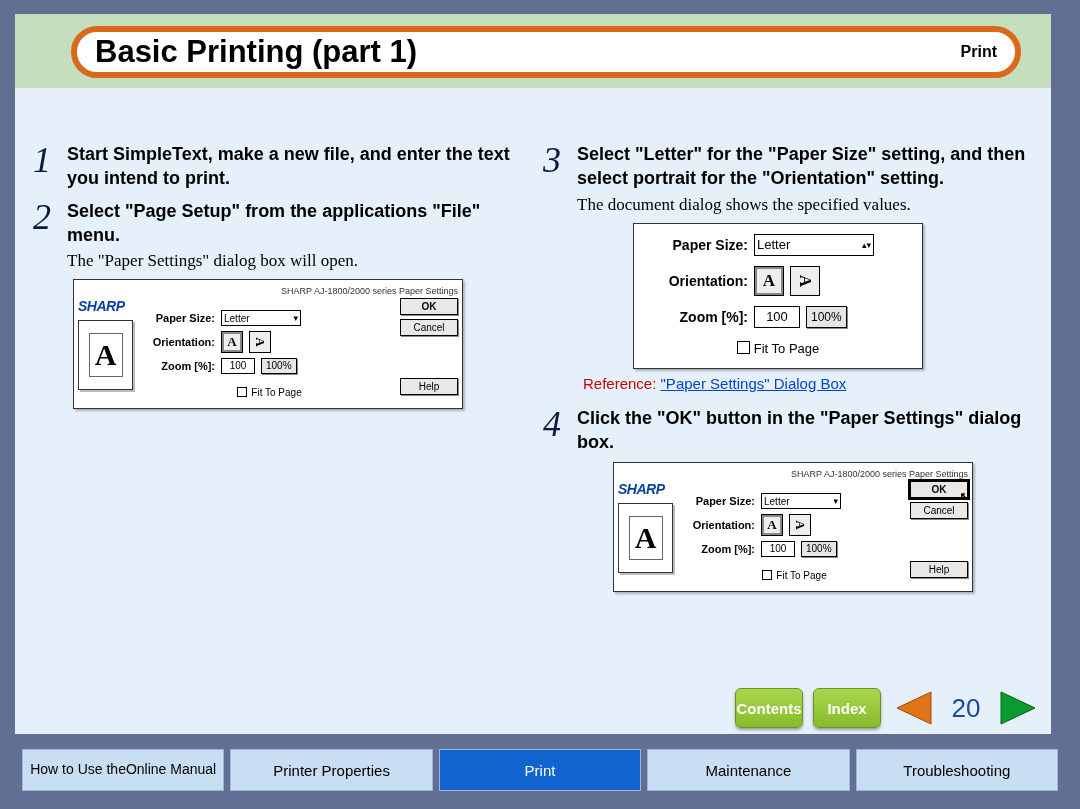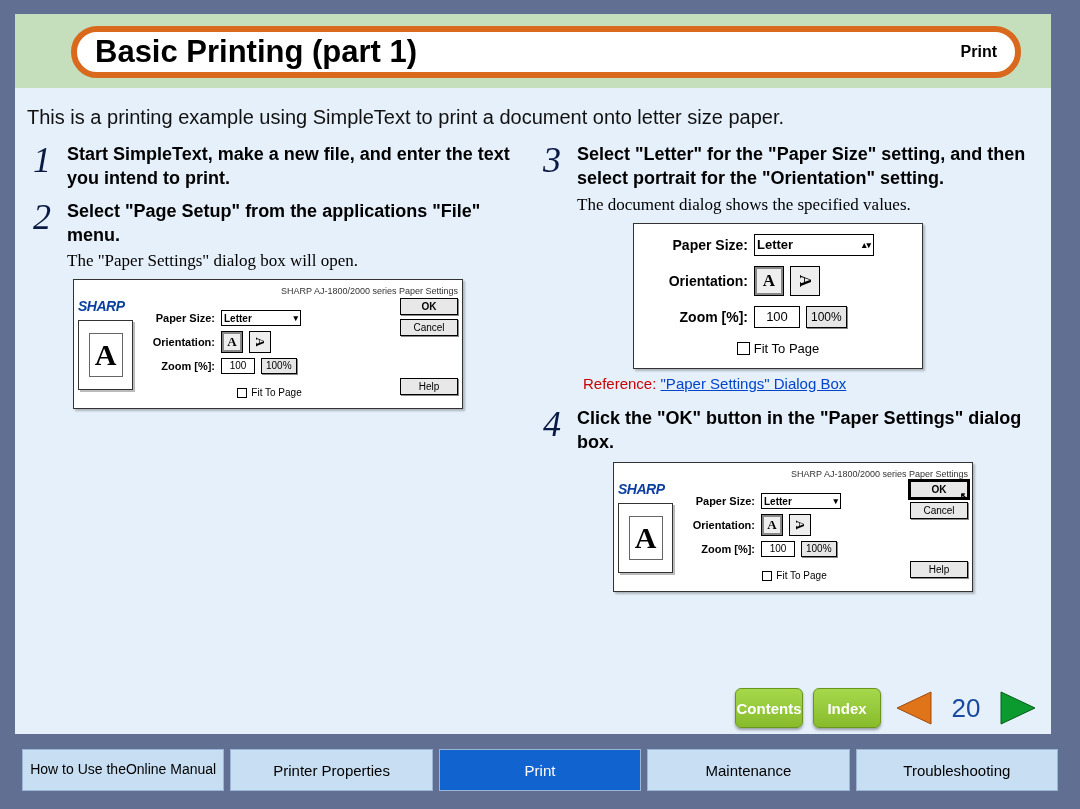--- a/index.html
+++ b/index.html
@@ -99,32 +99,32 @@
     box-shadow: 2px 2px 0 #bbb;
   }
   .preview-a { font-family: "Times New Roman", serif; font-size: 30px; font-weight: bold; }
   .inner-preview { border: 1px solid #666; width: 34px; height: 44px; display:flex; align-items:center; justify-content:center;}
   .fields { flex: 1; }
   .frow { display: flex; align-items: center; gap: 6px; margin-bottom: 5px; }
   .flabel { font-weight: bold; font-size: 11px; width: 70px; text-align: right; }
   .dropdown {
     border: 1px solid #000; height: 16px; width: 80px; background: #fff;
     display: flex; align-items: center; justify-content: space-between;
-    font-size: 10px; padding: 0 2px; font-weight: bold;
+    font-size: 10px; padding: 0 2px;
   }
   .dropdown .arr { font-size: 9px; }
   .orient-btn {
     width: 22px; height: 22px; border: 1px solid #000; background: #eee;
     display: inline-flex; align-items: center; justify-content: center;
     font-family: "Times New Roman", serif; font-weight: bold; font-size: 13px;
   }
   .orient-btn.selected { box-shadow: inset 0 0 0 2px #888; }
   .zoom-input { border: 1px solid #000; width: 34px; height: 16px; font-size: 10px; text-align: center; line-height: 14px; }
   .zoom-btn { border: 1px solid #000; background: #e6e6e6; padding: 0 4px; height: 16px; font-size: 10px; box-shadow: 1px 1px 0 #888; line-height: 14px;}
-  .chk { display: flex; align-items: center; gap: 4px; font-size: 10px; justify-content: center; margin-top: 13px;}
+  .chk { display: flex; align-items: flex-start; gap: 4px; font-size: 10px; justify-content: center; margin-top: 13px;}
   .chk-box { width: 10px; height: 10px; border: 1px solid #000; background: #fff; }
   .dlg-btns { width: 58px; display: flex; flex-direction: column; gap: 4px; margin-left: 6px; }
   .dlg-btn {
     border: 1px solid #000; background: #e8e8e8; height: 17px; font-size: 10px;
     display:flex; align-items:center; justify-content:center; box-shadow: 1px 1px 0 #888;
   }
   .dlg-btn.ok { font-weight: bold; }
 
   
   .dlg-lg {
@@ -192,21 +192,20 @@
 <body>
 
 <div class="page">
   <div class="greenstrip"></div>
 
   <div class="title-bar">
     <span class="title">Basic Printing (part 1)</span>
     <span class="section">Print</span>
   </div>
 
-  <div class="intro">This is a printing example using SimpleText to print a document onto letter size paper.</div>
 
   <div class="columns">
 
     <div class="col">
       <div class="step">
         <div class="num">1</div>
         <div class="step-body">
           <div class="step-title">Start SimpleText, make a new file, and enter the text you intend to print.</div>
         </div>
       </div>

